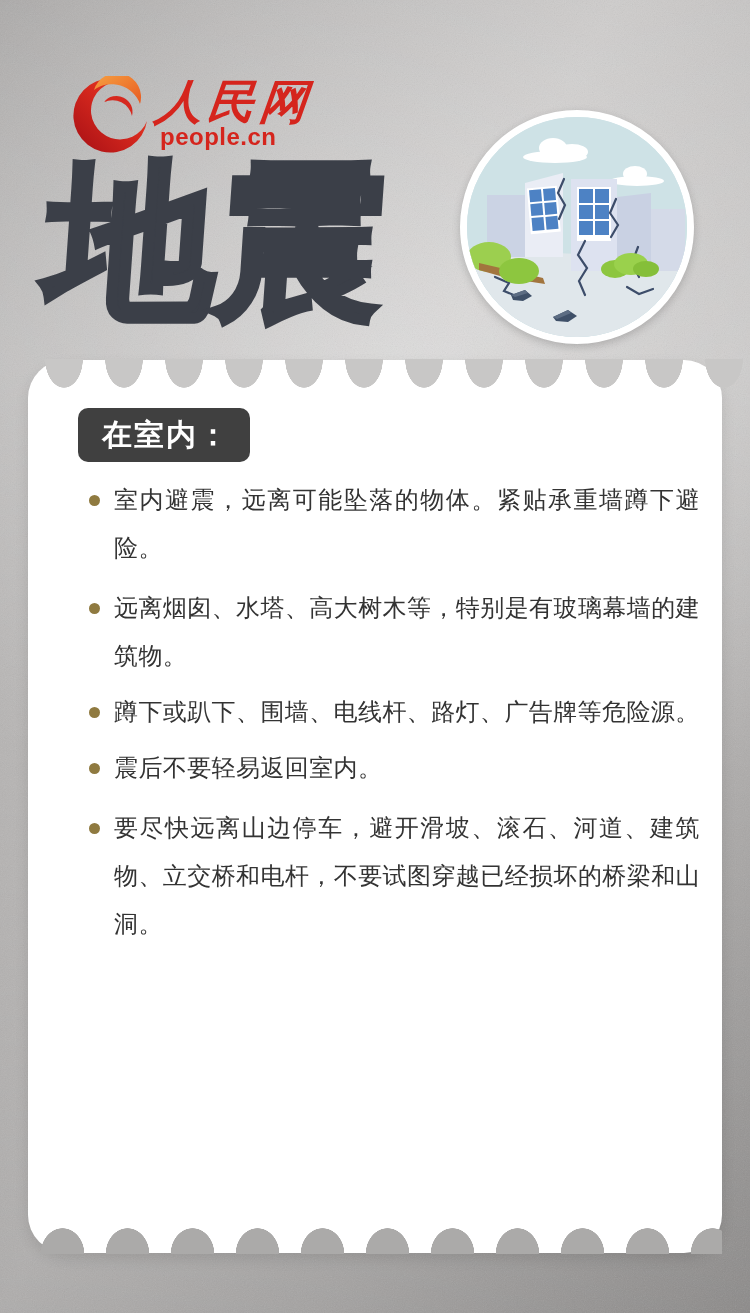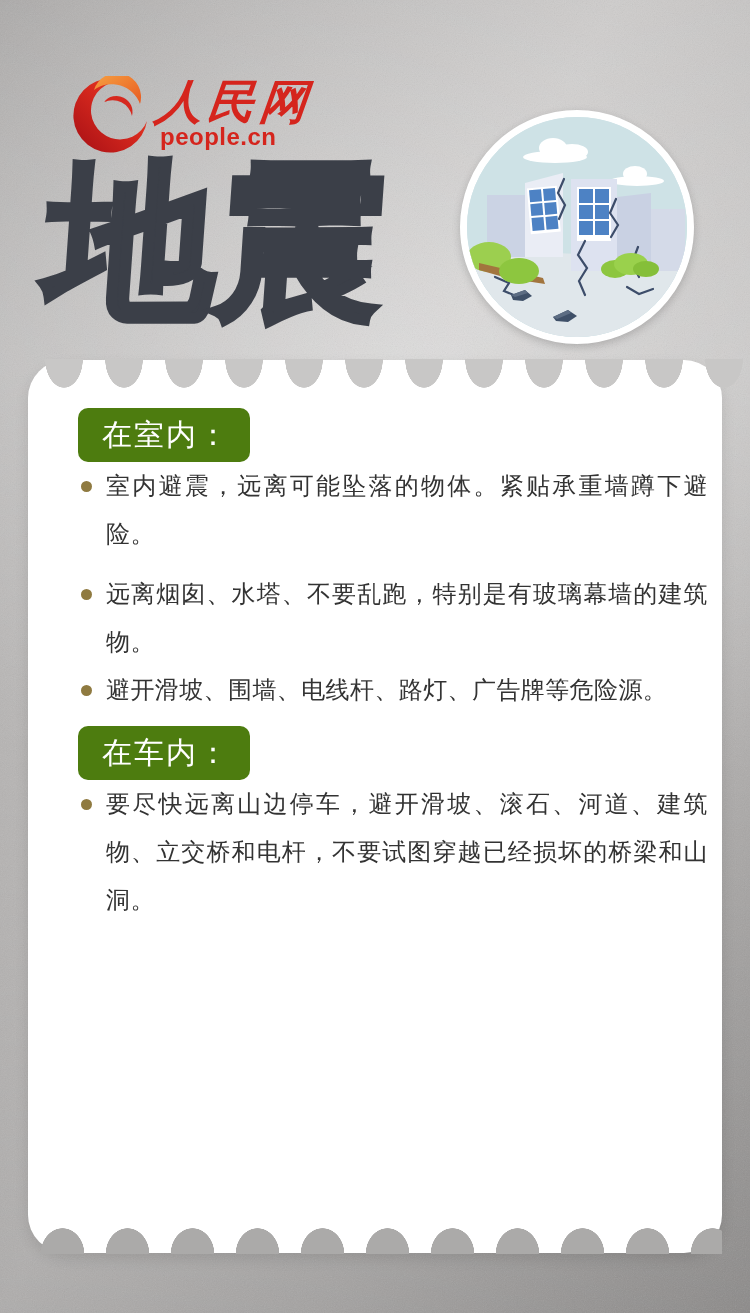--- a/index.html
+++ b/index.html
@@ -48,28 +48,28 @@
     background-image:radial-gradient(ellipse 19px 29px at 50% 0%, #c8c7c6 98%, rgba(200,199,198,0) 100%);
     background-size:60px 30px;background-position:6px 0;
   }
   .scallop.bottom{
     bottom:-1px;
     background-image:radial-gradient(ellipse 22px 26px at 50% 100%, #abaaa9 98%, rgba(171,170,169,0) 100%);
     background-size:65px 30px;background-position:2px 0;
   }
   .card-inner{padding:48px 14px 0 50px;}
   .badge{
-    display:inline-block;background:#4d7c0f;color:#ffffff;
-    font-size:30px;font-weight:normal;line-height:34px;
+    display:inline-block;background:#404040;color:#ffffff;
+    font-size:30px;font-weight:bold;line-height:34px;
     padding:10px 20px 10px 24px;border-radius:10px;letter-spacing:2px;
-    margin:0 0 0 0;
+    margin:0 0 6px 0;
   }
   .sec ul{list-style:none;margin:0 0 12px 0;padding:0;}
   .sec li{
-    position:relative;margin:0;padding-left:28px;
+    position:relative;margin:8px;padding-left:28px;
     font-size:24px;line-height:48px;color:#333333;letter-spacing:0.4px;
     text-align:justify;
   }
   .sec li::before{
     content:"";position:absolute;left:3px;top:19px;width:11px;height:11px;
     border-radius:50%;background:#8f7a40;
   }
 </style>
 </head>
 <body>
@@ -184,27 +184,27 @@
 
       <div class="sec">
         <span class="badge">在室内：</span>
         <ul>
           <li>室内避震，远离可能坠落的物体。紧贴承重墙蹲下避险。</li>
         </ul>
       </div>
 
       <div class="sec">
         <ul>
-          <li>远离烟囱、水塔、不要乱跑，特别是有玻璃幕墙的建筑物。</li>
-          <li>避开滑坡、围墙、电线杆、路灯、广告牌等危险源。</li>
+          <li>远离烟囱、水塔、高大树木等，特别是有玻璃幕墙的建筑物。</li>
+          <li>蹲下或趴下、围墙、电线杆、路灯、广告牌等危险源。</li>
+          <li>震后不要轻易返回室内。</li>
         </ul>
       </div>
 
       <div class="sec">
-        <span class="badge">在车内：</span>
         <ul>
           <li>要尽快远离山边停车，避开滑坡、滚石、河道、建筑物、立交桥和电杆，不要试图穿越已经损坏的桥梁和山洞。</li>
 
         </ul>
       </div>
 
     </div>
   </section>
 
 </div>

